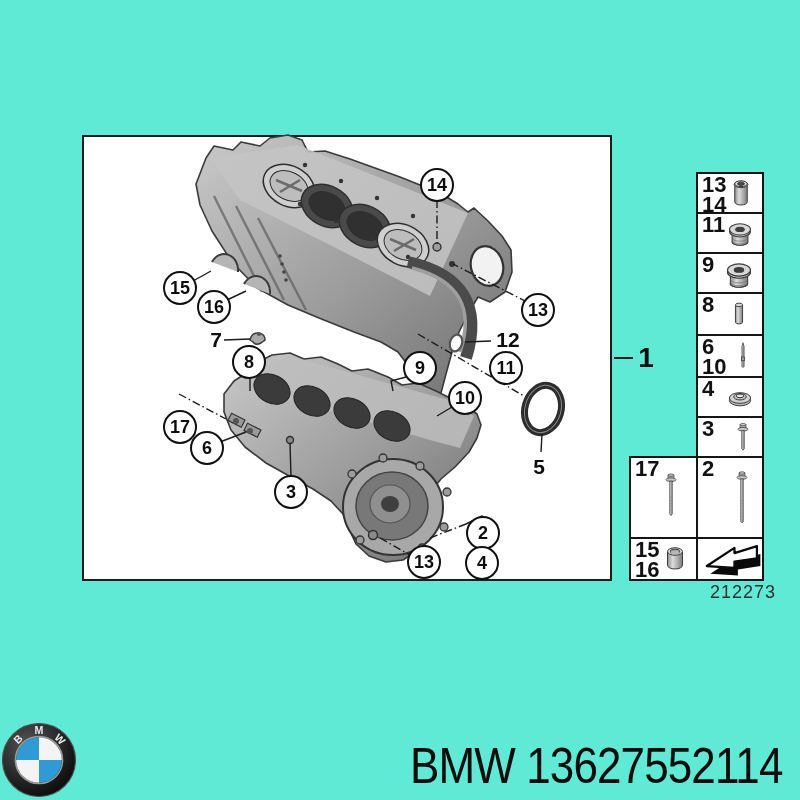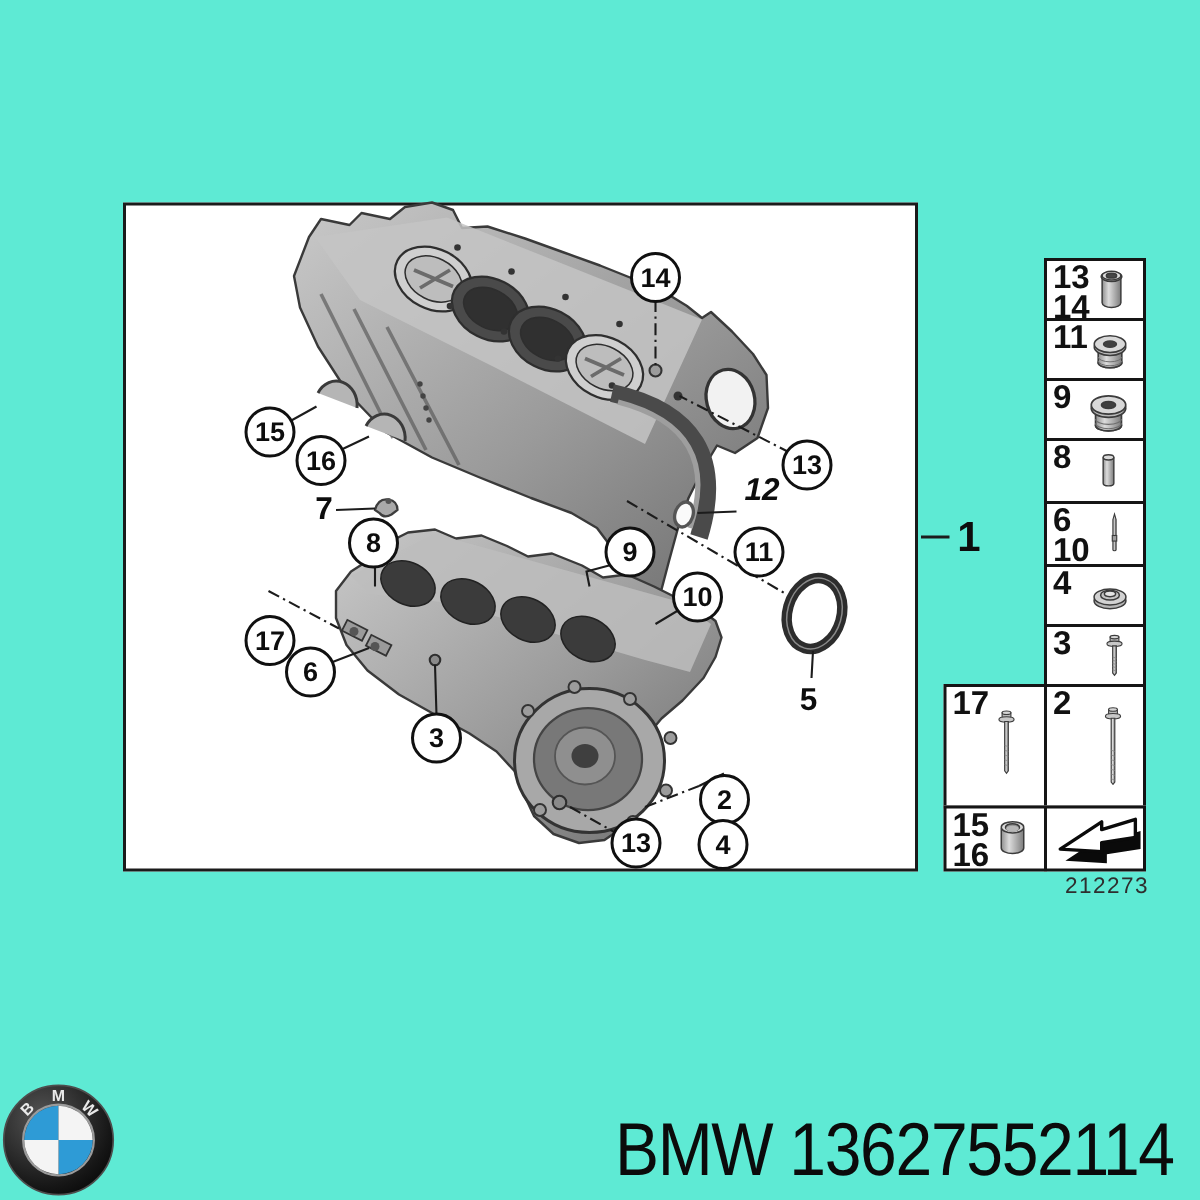--- a/index.html
+++ b/index.html
@@ -23,21 +23,21 @@
   .c-r2{left:696px;top:212px;width:68px;height:42px;}
   .c-r3{left:696px;top:252px;width:68px;height:42px;}
   .c-r4{left:696px;top:292px;width:68px;height:44px;}
   .c-r5{left:696px;top:334px;width:68px;height:44px;}
   .c-r6{left:696px;top:376px;width:68px;height:42px;}
   .c-r7{left:696px;top:416px;width:68px;height:42px;}
   .c-r8{left:696px;top:456px;width:68px;height:83px;}
   .c-r9{left:696px;top:537px;width:68px;height:44px;}
   .c-l1{left:629px;top:456px;width:69px;height:83px;}
   .c-l2{left:629px;top:537px;width:69px;height:44px;}
-  .drawing-number{position:absolute;left:710px;top:582px;font-size:15px;letter-spacing:1px;
+  .drawing-number{position:absolute;left:710px;top:582px;font-size:18px;letter-spacing:1px;
       color:#2e2e2e;}
   .footer-text{position:absolute;left:410px;top:737px;font-size:50px;letter-spacing:-1px;
       transform:scaleX(0.88);transform-origin:left top;color:#0b0b0b;white-space:nowrap;}
   .logo{position:absolute;left:1px;top:722px;width:76px;height:76px;}
 </style>
 </head>
 <body>
 
 <div class="page">
 
@@ -259,21 +259,21 @@
     </g>
   </svg>
 
   <div id="callouts">
       <div class="callout circle" style="left: 437px; top: 185px;">14</div>
       <div class="callout circle" style="left: 180px; top: 288px;">15</div>
       <div class="callout circle" style="left: 214px; top: 307px;">16</div>
       <div class="callout circle" style="left: 538px; top: 310px;">13</div>
       <div class="callout plain" style="left: 216px; top: 340px;">7</div>
       <div class="callout circle" style="left: 249px; top: 362px;">8</div>
-      <div class="callout plain" style="left: 508px; top: 327px; font-style: italic;">12</div>
+      <div class="callout plain" style="left: 508px; top: 340px;">12</div>
       <div class="callout circle" style="left: 420px; top: 368px;">9</div>
       <div class="callout circle" style="left: 506px; top: 368px;">11</div>
       <div class="callout circle" style="left: 465px; top: 398px;">10</div>
       <div class="callout circle" style="left: 180px; top: 427px;">17</div>
       <div class="callout circle" style="left: 207px; top: 448px;">6</div>
       <div class="callout plain" style="left: 539px; top: 467px;">5</div>
       <div class="callout circle" style="left: 291px; top: 492px;">3</div>
       <div class="callout circle" style="left: 483px; top: 533px;">2</div>
       <div class="callout circle" style="left: 424px; top: 562px;">13</div>
       <div class="callout circle" style="left: 482px; top: 563px;">4</div>

